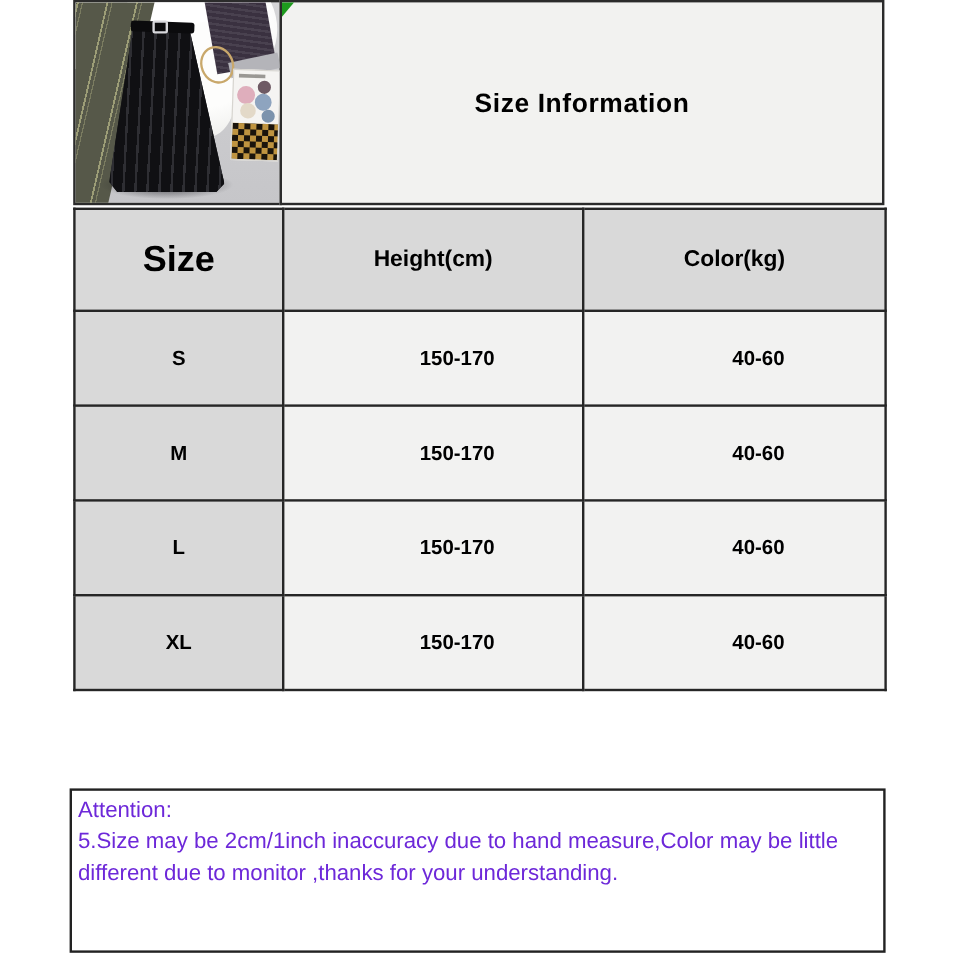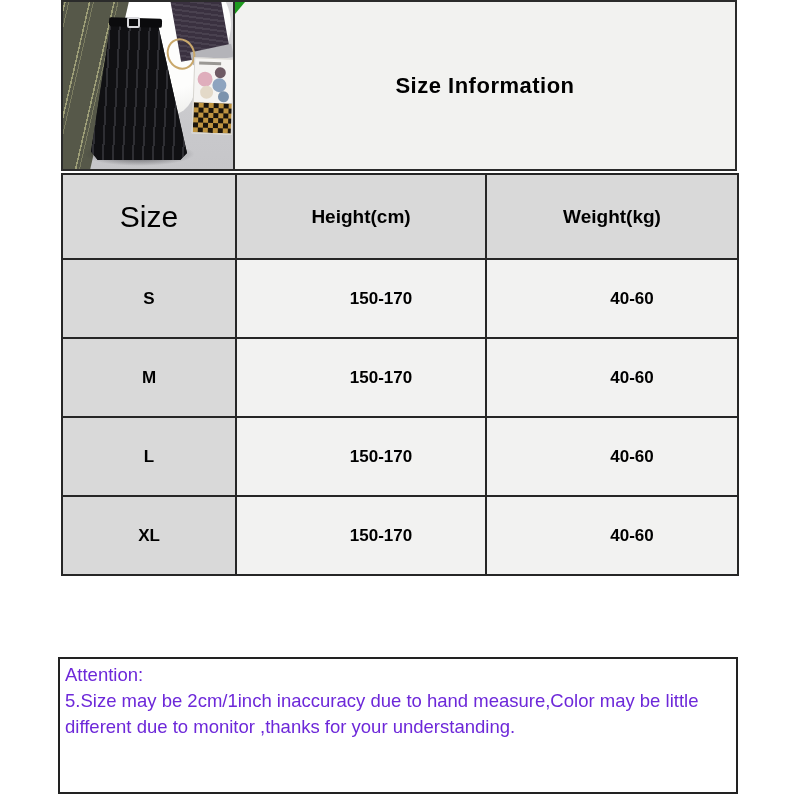--- a/index.html
+++ b/index.html
@@ -59,21 +59,21 @@
             background:radial-gradient(ellipse at center, rgba(25,25,30,.75) 0%, rgba(25,25,30,0) 70%); }
 
   
   table.size-table { position:absolute; left:61px; top:173px; width:676px; border-collapse:collapse; table-layout:fixed; }
   .size-table th, .size-table td { border:2px solid #262626; text-align:center; vertical-align:middle; color:#000; }
   .col-size { width:174px; }
   .col-height { width:250px; }
   .col-weight { width:252px; }
   .size-table thead tr { height:85px; }
   .size-table tbody tr { height:79px; }
-  .th-size { background:#d9d9d9; font-size:30px; font-weight:normal; }
+  .th-size { background:#d9d9d9; font-size:30px; font-weight:bold; }
   .th-col { background:#d9d9d9; font-size:19px; font-weight:bold; }
   .td-size { background:#d9d9d9; font-size:17px; font-weight:bold; }
   .td-val { background:#f2f2f1; font-size:17px; font-weight:bold;padding-left:40px; }
 
   
   .attention { position:absolute; left:58px; top:657px; width:680px; height:137px;
                border:2px solid #222; background:#ffffff; padding:3px 5px; }
   .attention .line { font-size:18.5px; line-height:26px; color:#6d28d9; white-space:nowrap; overflow:hidden; }
 </style>
 </head>
@@ -111,21 +111,21 @@
       <div class="corner-marker"></div>
       <span class="title-text">Size Information</span>
     </div>
   </div>
 
   <table class="size-table">
     <thead>
       <tr>
         <th class="th-size col-size">Size</th>
         <th class="th-col col-height">Height(cm)</th>
-        <th class="th-col col-weight">Weight(kg)</th>
+        <th class="th-col col-weight">Color(kg)</th>
       </tr>
     </thead>
     <tbody>
       <tr>
         <td class="td-size">S</td>
         <td class="td-val">150-170</td>
         <td class="td-val">40-60</td>
       </tr>
       <tr>
         <td class="td-size">M</td>

